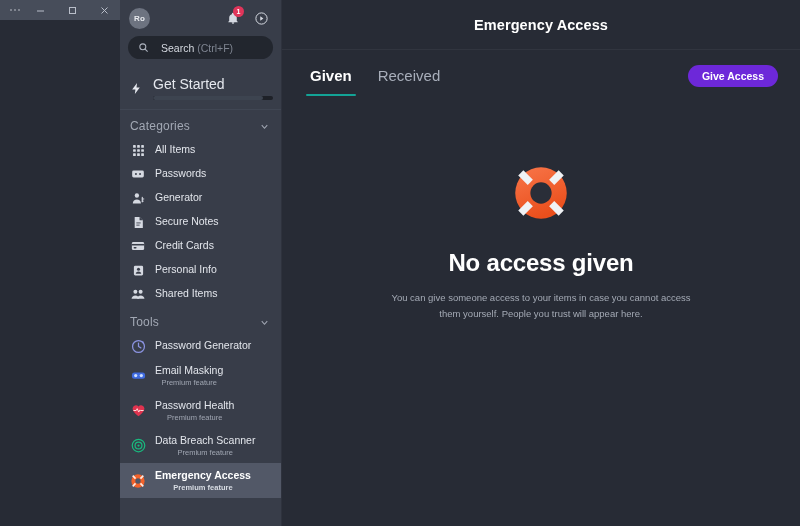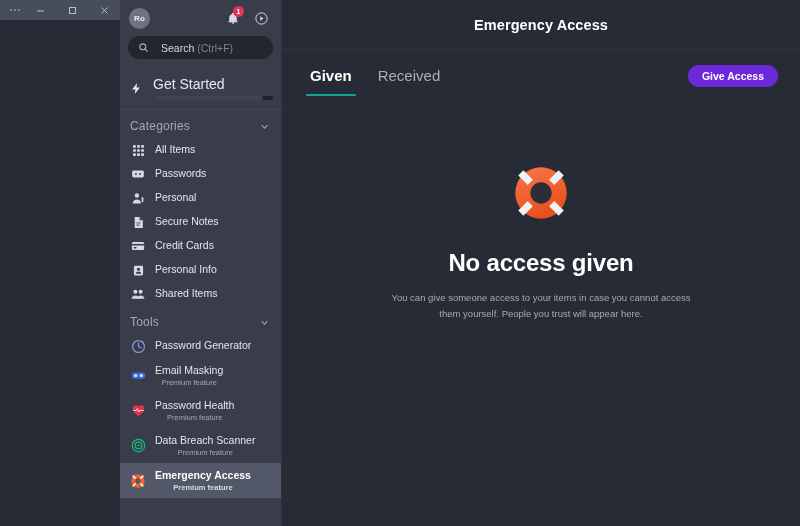--- a/index.html
+++ b/index.html
@@ -357,21 +357,21 @@
           <span class="nav-ico">
             <svg width="13" height="13" viewBox="0 0 24 24" fill="currentColor">
                 <circle cx="9" cy="6.5" r="4"></circle>
                 <path d="M1.5 21c0-4.2 3.4-7 7.5-7s7.5 2.8 7.5 7z"></path>
                 <rect x="18" y="9" width="2" height="10"></rect>
                 <rect x="18" y="12" width="4.5" height="1.8"></rect>
                 <rect x="18" y="16" width="3.5" height="1.8"></rect>
               </svg>
           </span>
           <span class="nav-txt">
-            <span class="nav-label">Personal</span>
+            <span class="nav-label">Generator</span>
           </span>
         </div>
 
         <div class="nav-item">
           <span class="nav-ico">
             <svg width="13" height="13" viewBox="0 0 24 24" fill="currentColor">
                 <path d="M5 2h9l6 6v14H5z"></path>
                 <path d="M14 2v6h6" fill="#383d49"></path>
                 <rect x="8" y="12" width="8" height="1.6" fill="#383d49"></rect>
                 <rect x="8" y="16" width="6" height="1.6" fill="#383d49"></rect>

